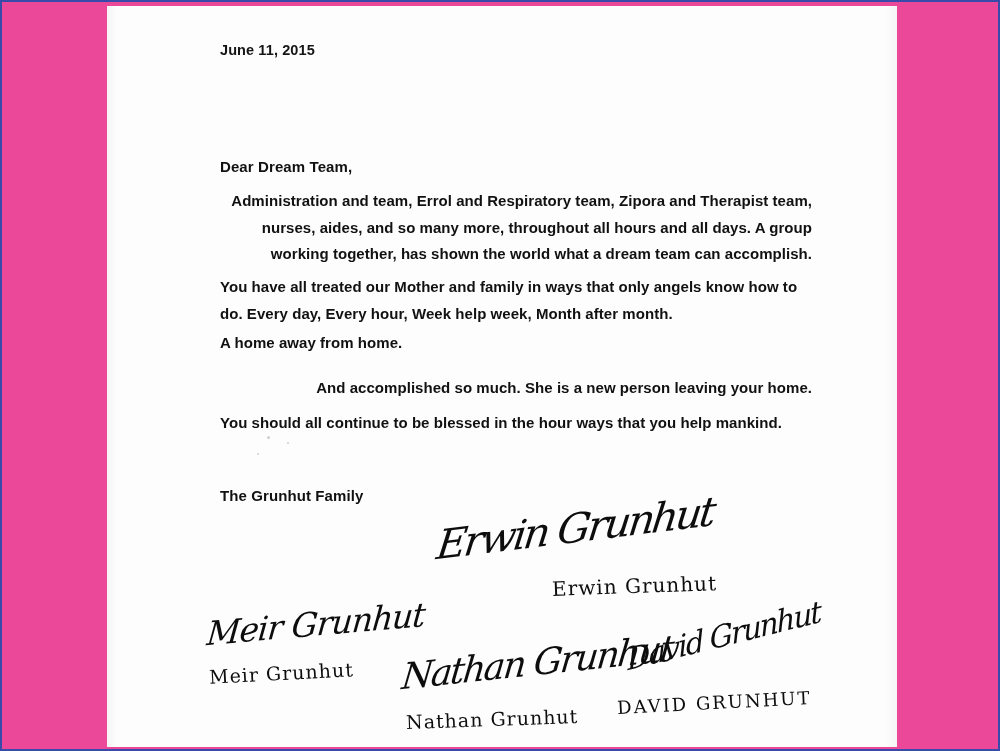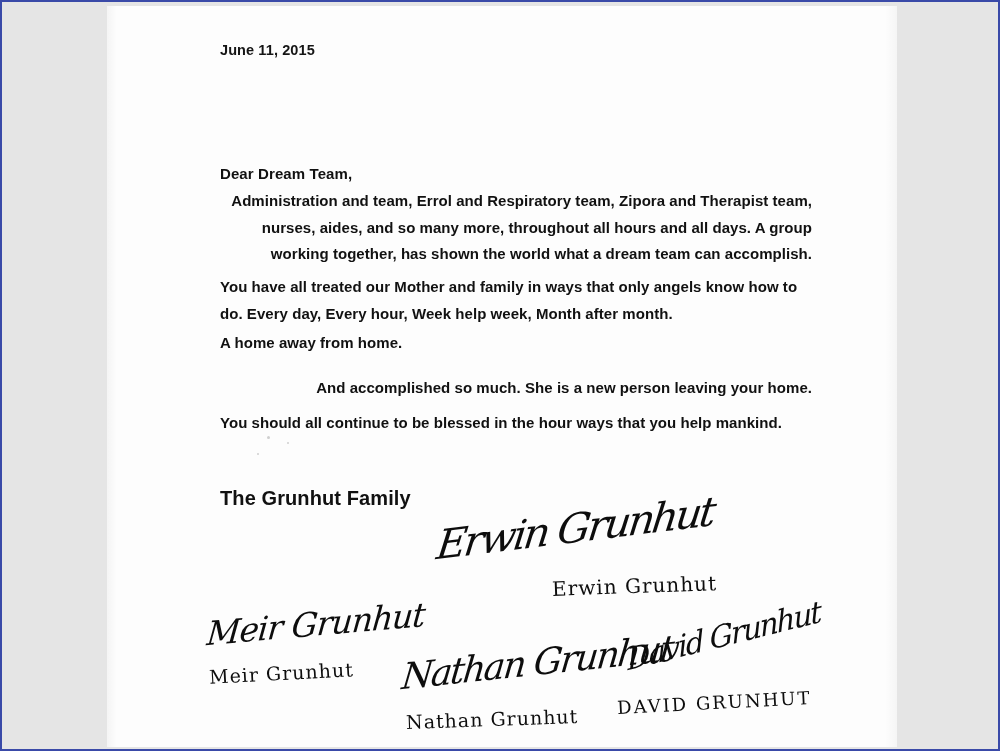--- a/index.html
+++ b/index.html
@@ -15,21 +15,21 @@
   }
 
   
   #page-frame {
     position: absolute;
     left: 0; top: 0;
     width: 1000px;
     height: 751px;
     box-sizing: border-box;
     border: 2px solid #3a4aa8;
-    background: #e5e5e5;
+    background: #ec4899;
   }
 
   
   #letter-sheet {
     position: absolute;
     left: 105px;
     top: 4px;
     width: 790px;
     height: 741px;
     background: #fdfdfd;
@@ -59,21 +59,21 @@
     top: 36px;
     left: 0;
     font-size: 14.5px;
     color: #151515;
     letter-spacing: 0.1px;
     font-weight: 600;
   }
 
   .salutation {
     position: absolute;
-    top: 159px;
+    top: 152px;
     left: 0;
     font-size: 15px;
     color: #111111;
     font-weight: 600;
     letter-spacing: 0.1px;
   }
 
   .para {
     position: absolute;
     left: 0;
@@ -87,21 +87,21 @@
   .para.p1 { top: 182px; text-align: right; }
   .para.p2 { top: 268px; }
   .para.p3 { top: 324px; }
   .para.p4 { top: 369px; text-align: right; }
   .para.p5 { top: 404px; }
 
   .closing {
     position: absolute;
     top: 481px;
     left: 0;
-    font-size: 20px;
+    font-size: 15px;
     color: #111111;
     font-weight: 600;
     letter-spacing: 0.1px;
   }
 
   
   #signature-block {
     position: absolute;
     left: 0;
     top: 0;

